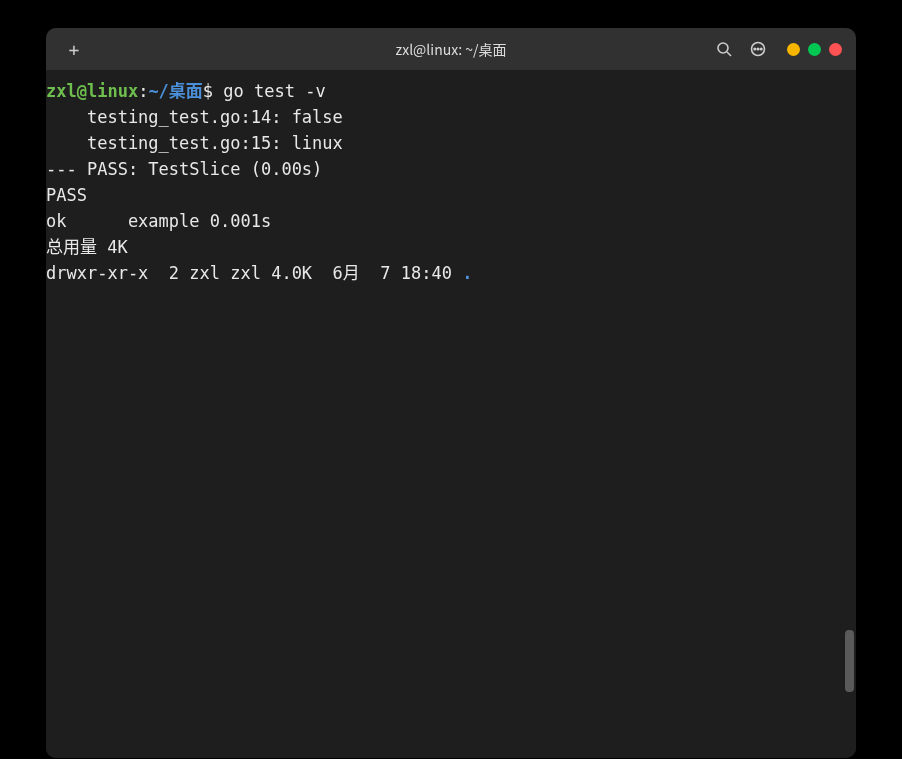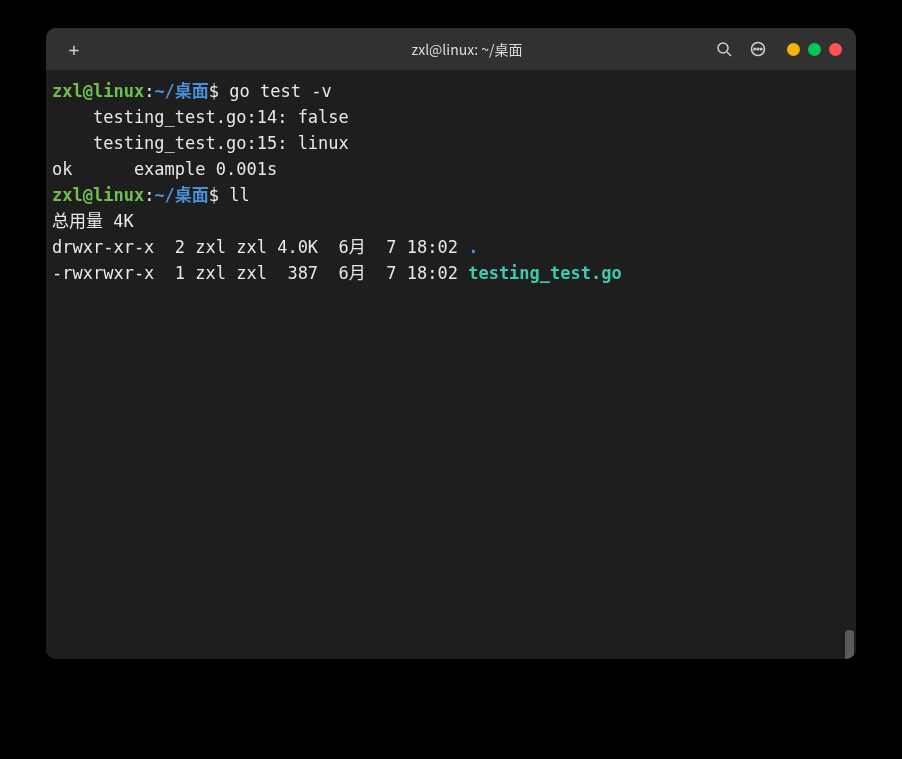--- a/index.html
+++ b/index.html
@@ -46,21 +46,20 @@
       border-radius: 4px;
       cursor: pointer;
     }
     .title {
       position: absolute;
       left: 50%;
       transform: translateX(-50%);
       color: #ddd;
       font-size: 14px;
       font-family: "Noto Sans CJK SC", "DejaVu Sans", sans-serif;
-      margin-left: 16px;
     }
     .right-controls {
       position: absolute;
       right: 14px;
       display: flex;
       align-items: center;
       gap: 12px;
     }
     .icon-btn {
       width: 22px;
@@ -79,22 +78,22 @@
     .tl {
       width: 13px;
       height: 13px;
       border-radius: 50%;
     }
     .tl-yellow { background: #f7b500; }
     .tl-green { background: #00c853; }
     .tl-red { background: #ff5252; }
     .terminal-body {
       background: #1e1e1e;
-      height: 589px;
-      padding: 8px 2px 8px 6px;
+      height: 688px;
+      padding: 8px 2px 8px 0;
       position: relative;
       overflow: hidden;
     }
     .line {
       font-size: 17px;
       line-height: 26px;
       color: #e8e8e8;
       white-space: pre;
       font-family: "DejaVu Sans Mono", "Noto Sans Mono CJK SC", monospace;
     }
@@ -148,21 +147,21 @@
         <div class="tl tl-green"></div>
         <div class="tl tl-red"></div>
       </div>
     </div>
   </div>
 
   <div class="terminal-body">
     <div class="line"><span class="c-green">zxl@linux</span><span class="c-white">:</span><span class="c-blue">~/桌面</span><span class="c-white">$</span> <span class="c-white">go test -v</span></div>
     <div class="line">    testing_test.go:14: false</div>
     <div class="line">    testing_test.go:15: linux</div>
+    <div class="line">--- PASS: TestSlice (0.00s)</div>
+    <div class="line">PASS</div>
     <div class="line">ok      example 0.001s</div>
-    <div class="line"><span class="c-green">zxl@linux</span><span class="c-white">:</span><span class="c-blue">~/桌面</span><span class="c-white">$</span> <span class="c-white">ll</span></div>
     <div class="line">总用量 4K</div>
-    <div class="line"><span>drwxr-xr-x  2 zxl zxl 4.0K  6月  7 18:02 </span><span class="c-blue">.</span></div>
-    <div class="line"><span>-rwxrwxr-x  1 zxl zxl  387  6月  7 18:02 </span><span class="c-cyan">testing_test.go</span></div>
+    <div class="line"><span>drwxr-xr-x  2 zxl zxl 4.0K  6月  7 18:40 </span><span class="c-blue">.</span></div>
 
     <div class="scrollbar"></div>
   </div>
 </div>
 
 </body></html>

